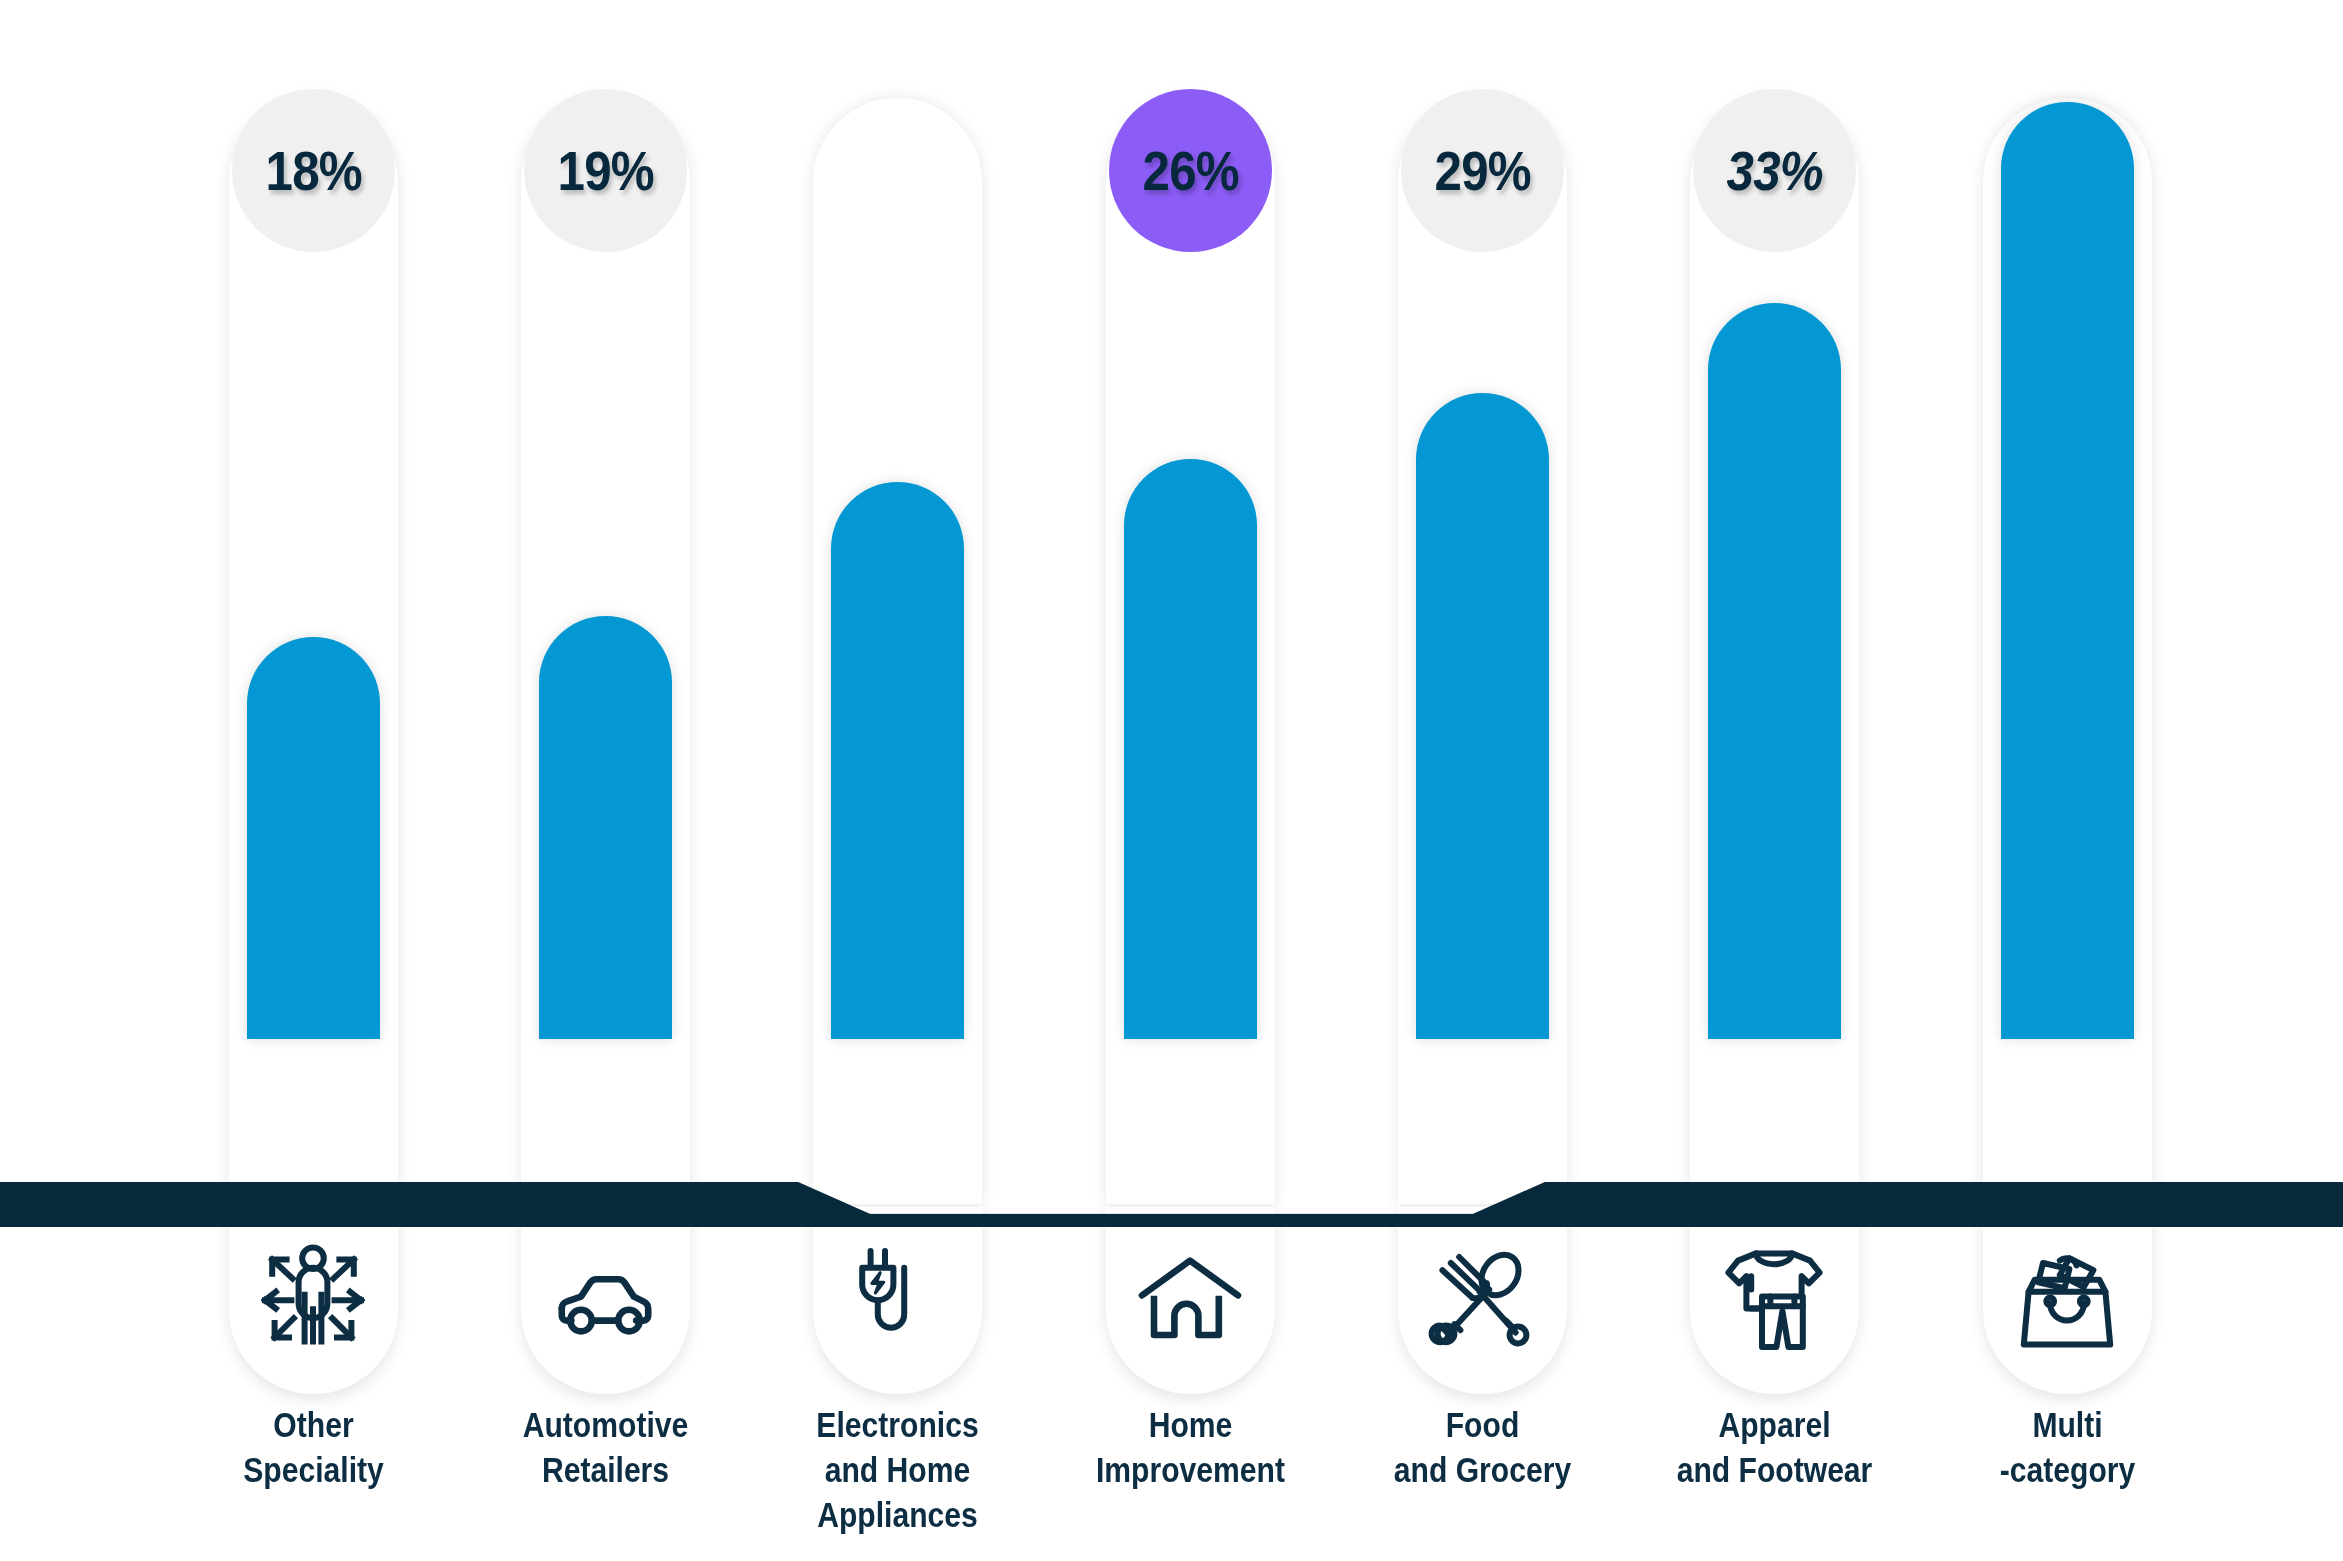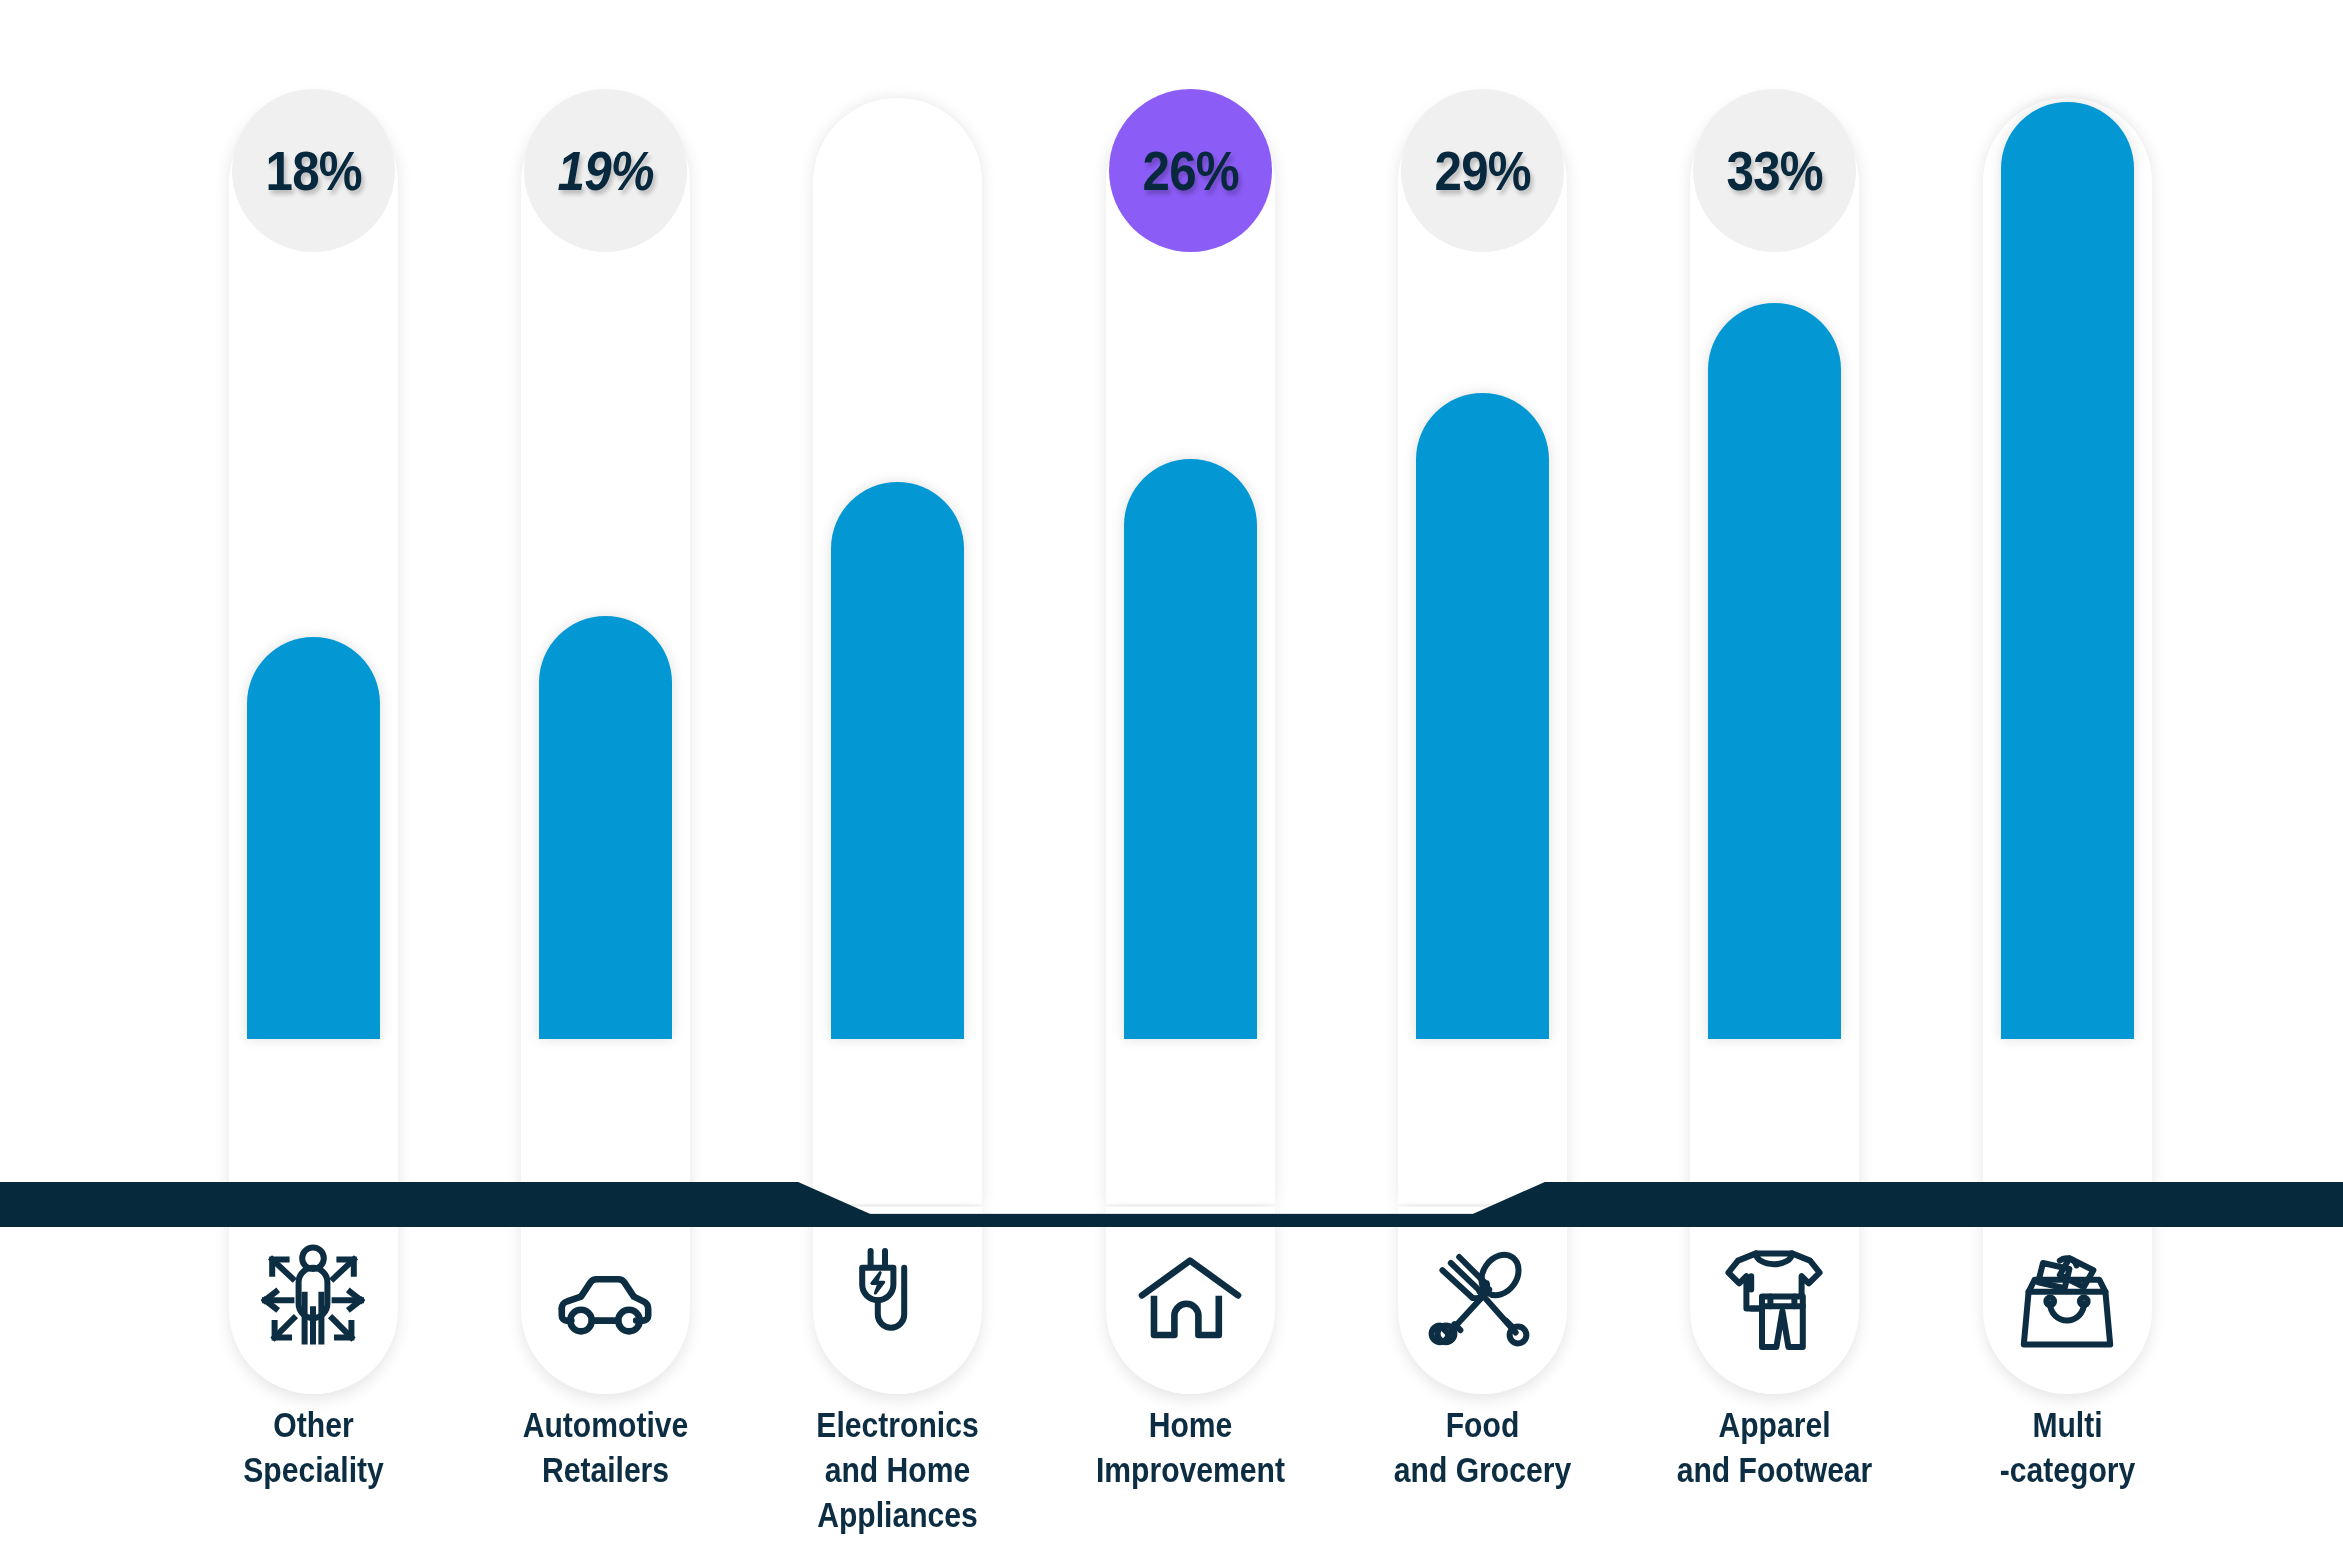--- a/index.html
+++ b/index.html
@@ -174,21 +174,21 @@
               <path d="M82 82 h-12 M82 82 v-12"></path>
       </g>
     </svg>
     </div>
     <div class="cat-label">Other
 Speciality</div>
   </div>
       <div class="column" style="left: 521px;">
     <div class="track-upper"></div>
     <div class="bar" style="height:423px; background:#0398D4;"></div>
-    <div class="badge" style="background:#f0f0f0;font-style:italic;">
+    <div class="badge" style="background:#f0f0f0;">
       <span class="badge-text">19%</span>
     </div>
     <div class="track-lower"></div>
     <div class="icon-box">
 
     <svg viewBox="0 0 100 100" fill="none" stroke="#0c2d42" stroke-width="5.5" stroke-linecap="round" stroke-linejoin="round">
       <path d="M14 58 a6 6 0 0 1 4.5 -6 L30 48 L38 36 a6 6 0 0 1 5 -2.5 h18
                a6 6 0 0 1 5 2.5 L74 48 l8 4 a7 7 0 0 1 4 6.2 V64 a4 4 0 0 1 -4 4 h-6"></path>
       <path d="M14 58 v6 a4 4 0 0 0 4 4 h4"></path>
       <circle cx="30" cy="68" r="9"></circle>
@@ -253,21 +253,21 @@
       <circle cx="80" cy="80" r="7"></circle>
       <path d="M27 71 l5 5 M70 68 l5 5"></path>
     </svg>
     </div>
     <div class="cat-label">Food
 and Grocery</div>
   </div>
       <div class="column" style="left: 1690px;">
     <div class="track-upper"></div>
     <div class="bar" style="height:736px; background:#0398D4;"></div>
-    <div class="badge" style="background:#f0f0f0;">
+    <div class="badge" style="background:#f0f0f0;font-style:italic;">
       <span class="badge-text">33%</span>
     </div>
     <div class="track-lower"></div>
     <div class="icon-box">
 
     <svg viewBox="0 0 100 100" fill="none" stroke="#0c2d42" stroke-width="5" stroke-linecap="round" stroke-linejoin="round">
       <path d="M35 12 L20 18 L12 28 l9 9 6 -6 v27 h10"></path>
       <path d="M65 12 L80 18 L88 28 l-9 9 -6 -6 v16"></path>
       <path d="M35 12 h30 a15 9 0 0 1 -30 0 Z"></path>
       <path d="M31 42 v-11 M31 58 h9"></path>

